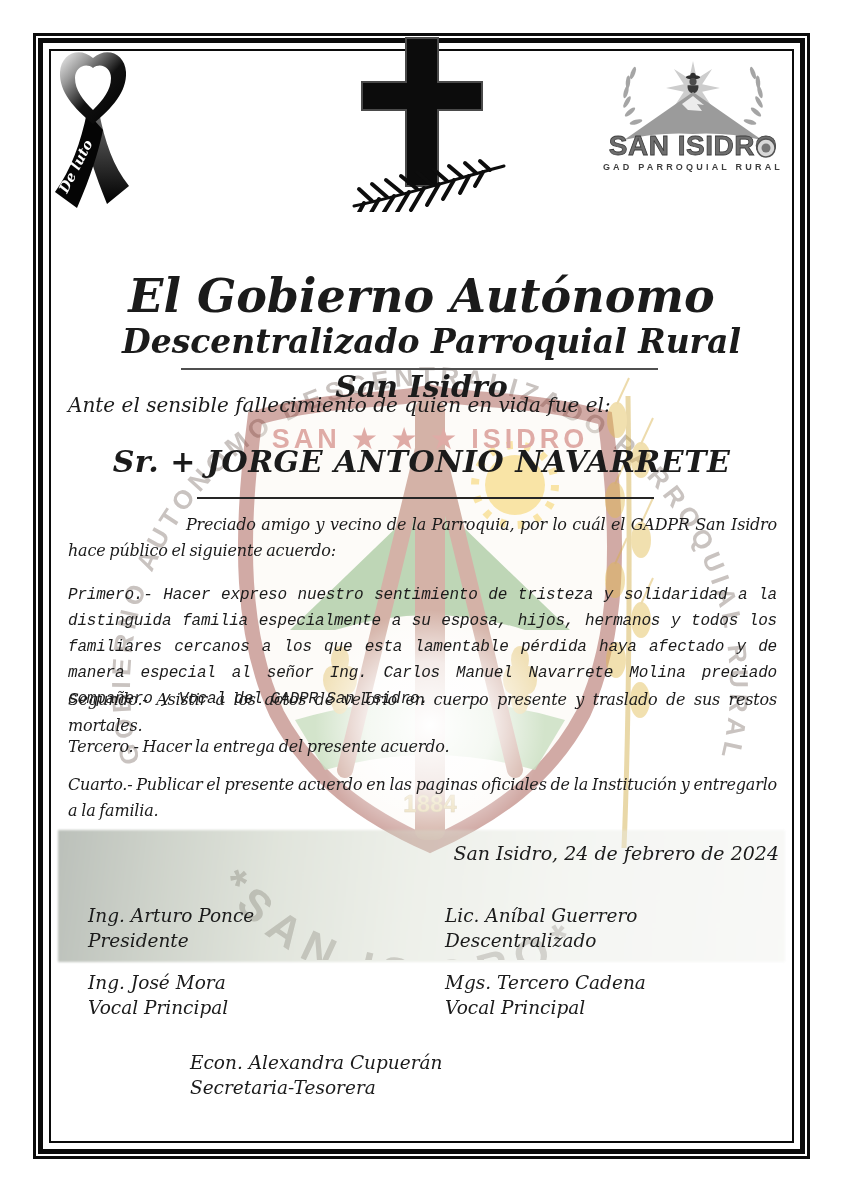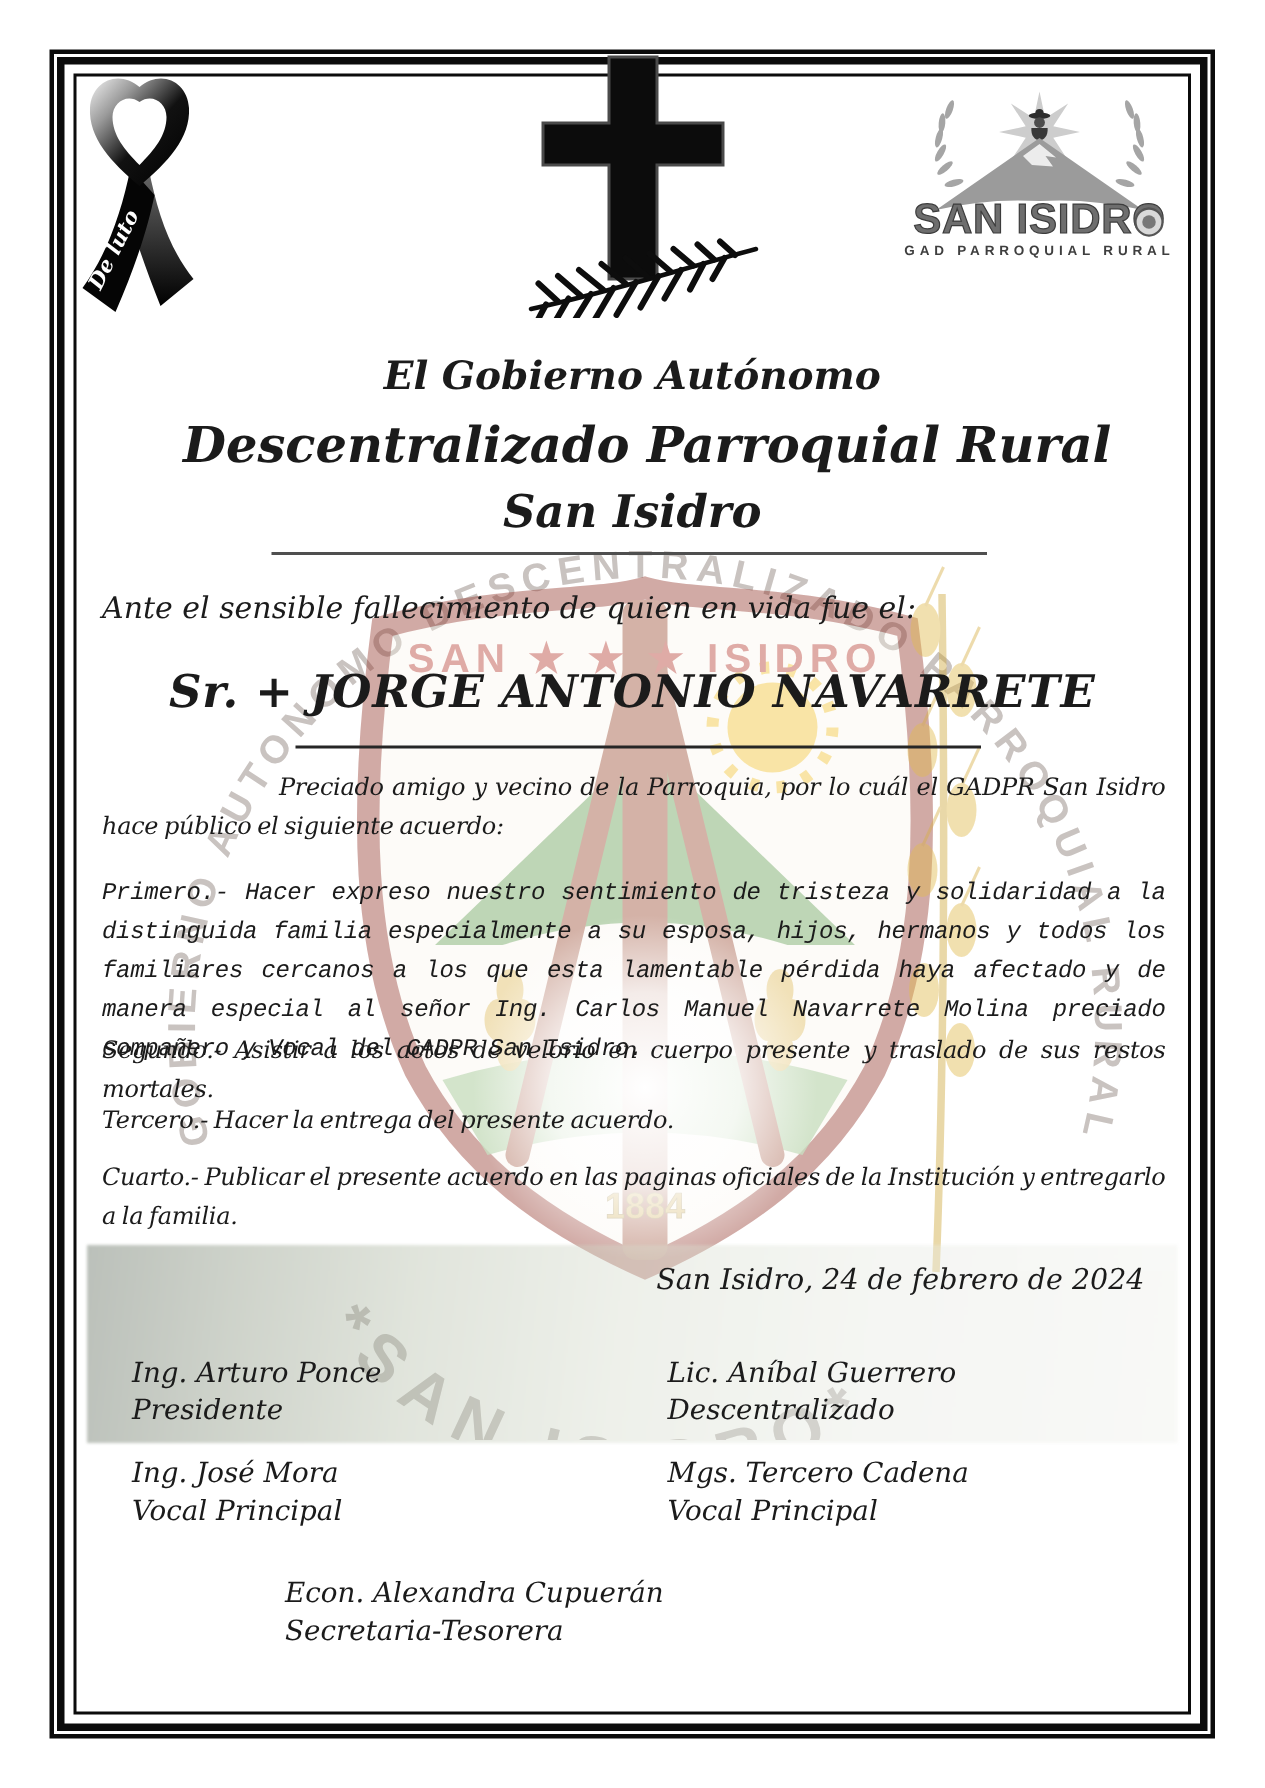--- a/index.html
+++ b/index.html
@@ -15,36 +15,36 @@
   .photo-strip{position:absolute;left:58px;top:830px;width:727px;height:132px;z-index:0;opacity:.42;
     background:linear-gradient(97deg,#5f6b5c 0%,#8d9884 14%,#b8c1ad 30%,#d6dccd 48%,#e7eae2 70%,#f0f1ec 100%);
     filter:blur(1px);}
   
   .ribbon{position:absolute;left:46px;top:46px;z-index:3;}
   .cross{position:absolute;left:336px;top:34px;z-index:3;}
   .logo{position:absolute;left:596px;top:52px;z-index:3;}
   
   .txt{position:absolute;z-index:3;font-style:italic;}
   .title{top:228px;left:0;width:843px;text-align:center;font-weight:700;}
-  .title .t1{font-size:26px;line-height:46px;}
+  .title .t1{font-size:46px;line-height:46px;margin-top:45px;}
   .title .t2{font-size:33px;line-height:46px;margin-left:20px;}
   .title .t3{font-size:30px;line-height:44px;}
   .hr{position:absolute;z-index:3;height:0;}
   .hr-title{top:368px;left:181px;width:477px;border-top:2px solid #4f4f4f;}
   .hr-name{top:497px;left:197px;width:457px;border-top:2px solid #262626;}
   .intro{top:393px;left:68px;width:709px;font-size:20px;}
   .deceased{top:444px;left:0;width:843px;text-align:center;font-size:30px;font-weight:700;letter-spacing:.5px;}
   .para{position:absolute;z-index:3;left:68px;width:709px;font-style:italic;font-size:16px;line-height:26px;
         text-align:justify;letter-spacing:-0.2px;word-spacing:-1px;margin:0;}
   .p1{top:512px;text-indent:118px;}
   .p2{top:582px;font-family:Liberation Mono, monospace;}
   .p3{top:687px;}
   .p4{top:734px;}
   .p5{top:772px;}
-  .dateline{top:842px;right:80px;width:420px;text-align:right;font-size:19px;}
+  .dateline{top:842px;right:64px;width:420px;text-align:right;font-size:19px;}
   .sig{position:absolute;z-index:3;font-style:italic;text-align:left;font-size:18.5px;line-height:25px;}
   .sig .nm,.sig .rl{display:block;}
   .s1{left:88px;top:903px;width:270px;}
   .s2{left:445px;top:903px;width:320px;}
   .s3{left:88px;top:970px;width:270px;}
   .s4{left:445px;top:970px;width:320px;}
   .s5{left:190px;top:1050px;width:460px;}
   .sans{font-family:"Liberation Sans",sans-serif;}
 </style>
 </head>

